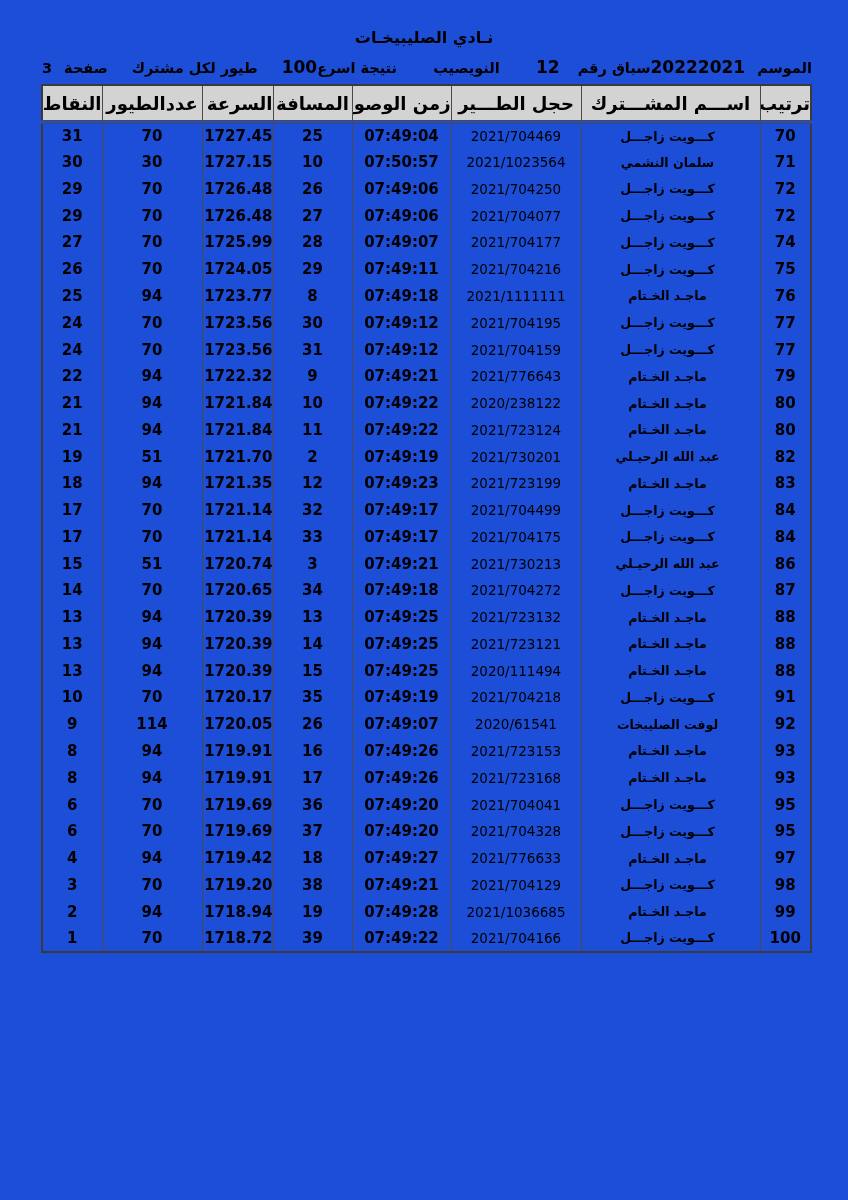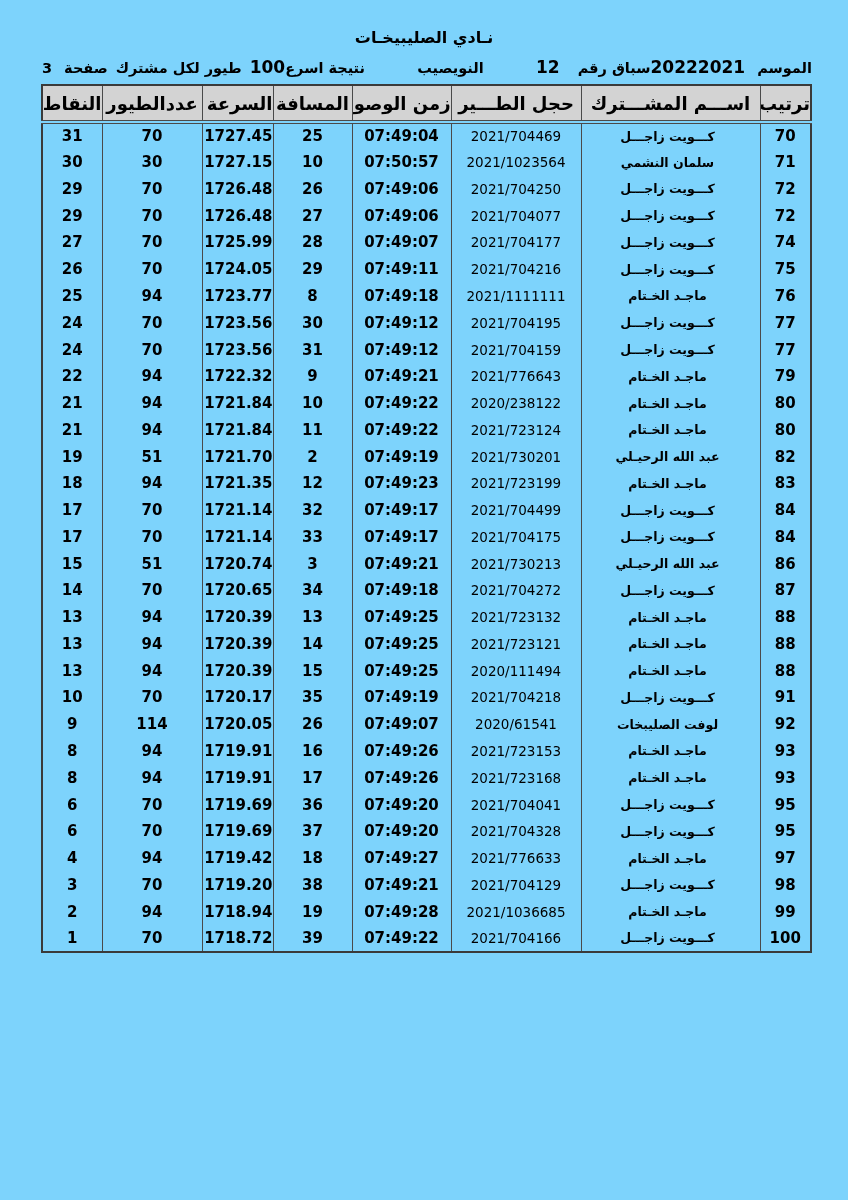--- a/index.html
+++ b/index.html
@@ -1,21 +1,21 @@
 <!DOCTYPE html>
 <html lang="ar" dir="rtl"><head>
 <meta charset="utf-8">
 <style>
   * { margin:0; padding:0; box-sizing:border-box; }
   html, body { background:#ffffff; }
   body { font-family:"DejaVu Sans","Liberation Sans",sans-serif; color:#000; }
   .page {
     position:relative;
     width:848px; height:1200px;
-    background:#7dd3fc;
+    background:#1d4ed8;
     margin:0 auto;
     direction:rtl;
     overflow:hidden;
   }
   .title {
     text-align:center;
     margin-top:28px;
     font-size:16px;
     font-weight:bold;
   }
@@ -25,21 +25,21 @@
     justify-content:space-between;
     padding:0 36px 0 42px;
     margin-top:10px;
     font-size:14.5px;
     font-weight:bold;
     white-space:nowrap;
   }
   .subtitle .grp { display:flex; align-items:baseline; }
   .subtitle .num-lg { font-size:17px; }
   .g12 { margin-left:12px;text-align:center; } .g14 { } .g18 { margin-left:18px; }
-  .g8  { margin-left:8px; }
+  .g8  { margin-left:24px; }
 
   table.results {
     width:770px;
     margin:7px 36px 0 42px;
     border-collapse:collapse;
     table-layout:fixed;
     direction:rtl;
   }
   table.results th, table.results td {
     border-right:1px solid #4a4a4a;

